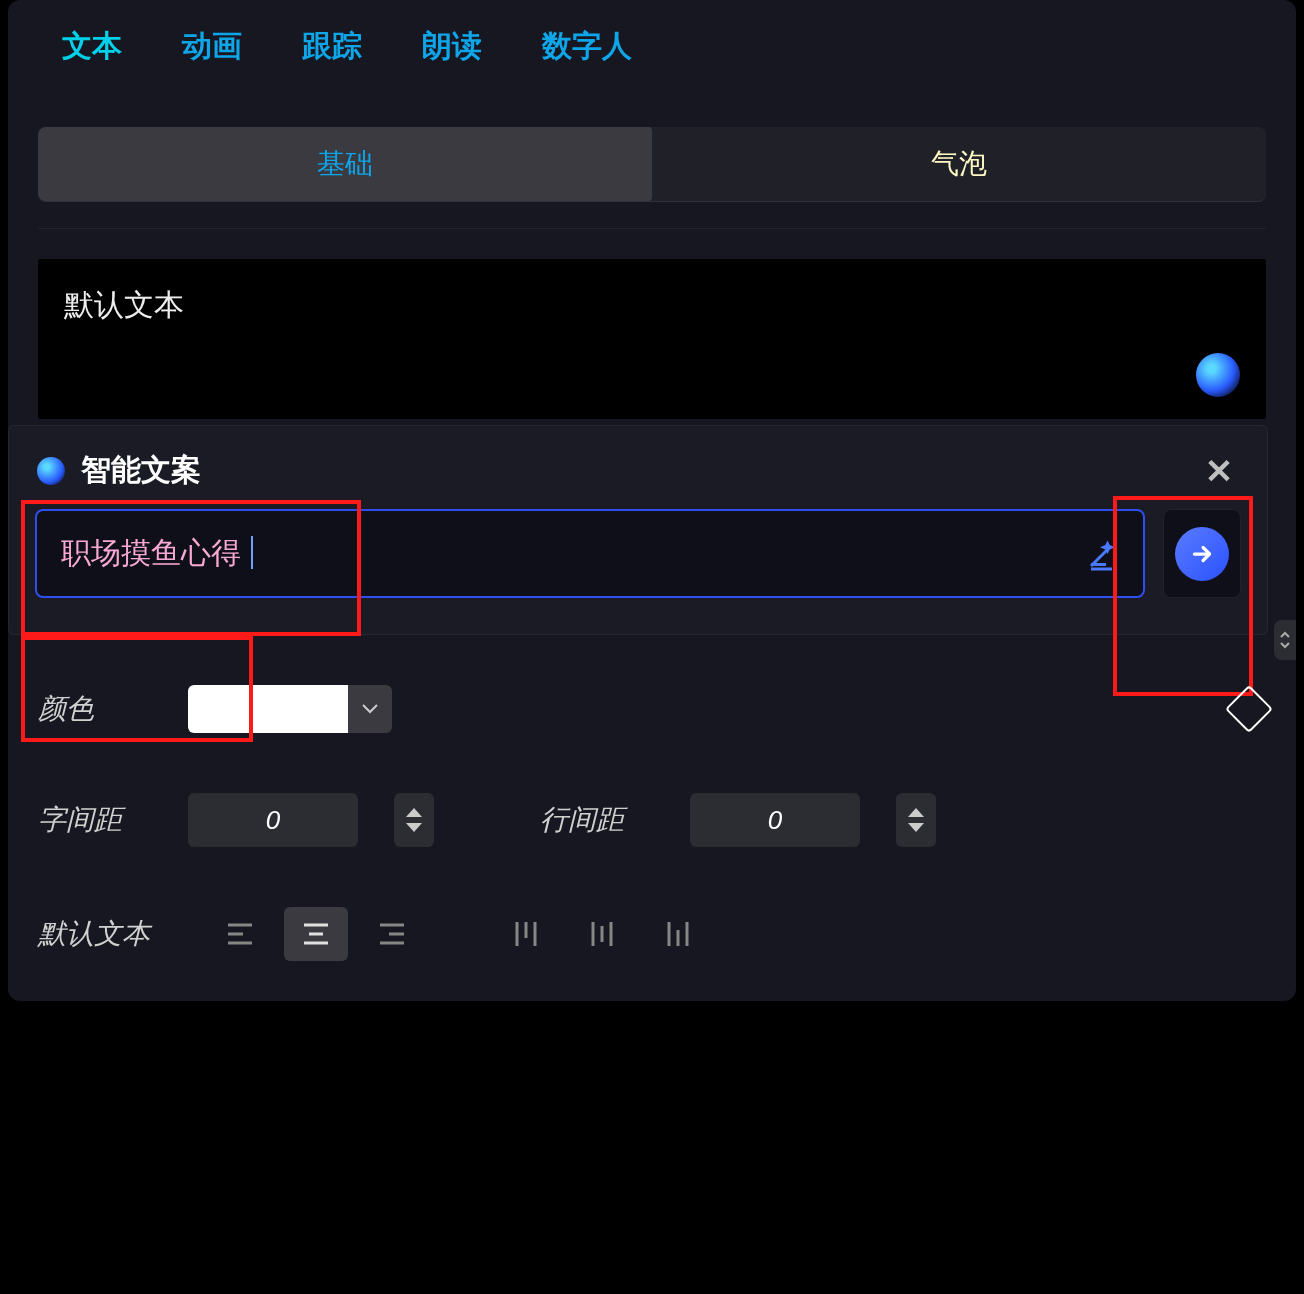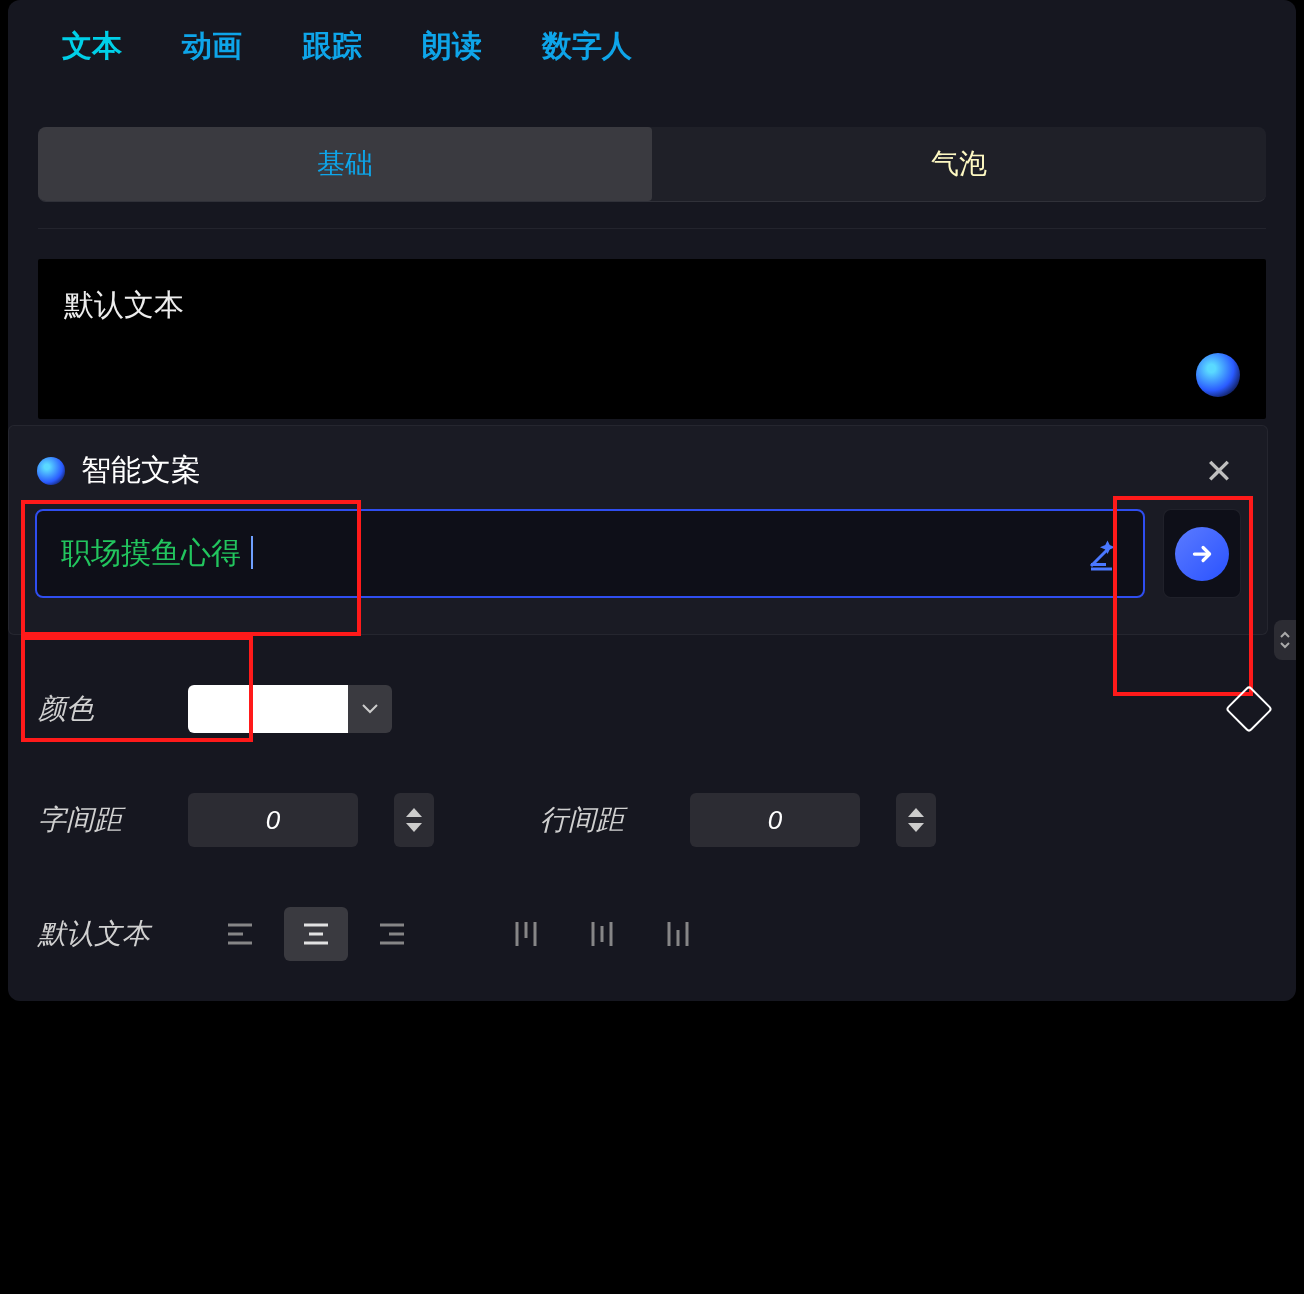--- a/index.html
+++ b/index.html
@@ -71,42 +71,42 @@
   .popup {
     position: relative;
     margin: 6px 28px 0 0;
     background: #1a1b24;
     border: 1px solid rgba(255,255,255,0.05);
     border-radius: 6px;
     padding: 20px 26px 36px 26px;
   }
   .popup-head {
     display: flex; align-items: center; gap: 16px;
-    font-size: 30px; font-weight: 400; color: #fff;
+    font-size: 30px; font-weight: 700; color: #fff;
     padding: 4px 2px 18px 2px;
   }
   .mini-orb {
     width: 28px; height: 28px; border-radius: 50%;
     background: radial-gradient(circle at 35% 35%, #5ad9ff 10%, #2a5bff 60%, #0a0d30 90%);
   }
   .close-x {
     margin-left: auto; font-size: 34px; color: #bfbfbf; cursor: pointer;
     width: 40px; text-align: center;
   }
   .input-row {
     display: flex; gap: 18px; align-items: stretch;
   }
   .prompt-input {
     flex: 1;
     background: #0e0f18;
     border: 2px solid #2f4ef0;
     border-radius: 8px;
     padding: 22px 70px 22px 24px;
     font-size: 30px;
-    color: #22c55e;
+    color: #f9a8d4;
     position: relative;
   }
   .wand-icon {
     position: absolute; right: 22px; top: 50%; transform: translateY(-50%);
     width: 36px; height: 36px;
   }
   .submit-btn {
     width: 78px;
     background: #0e0f18;
     border: 1px solid rgba(255,255,255,0.08);

